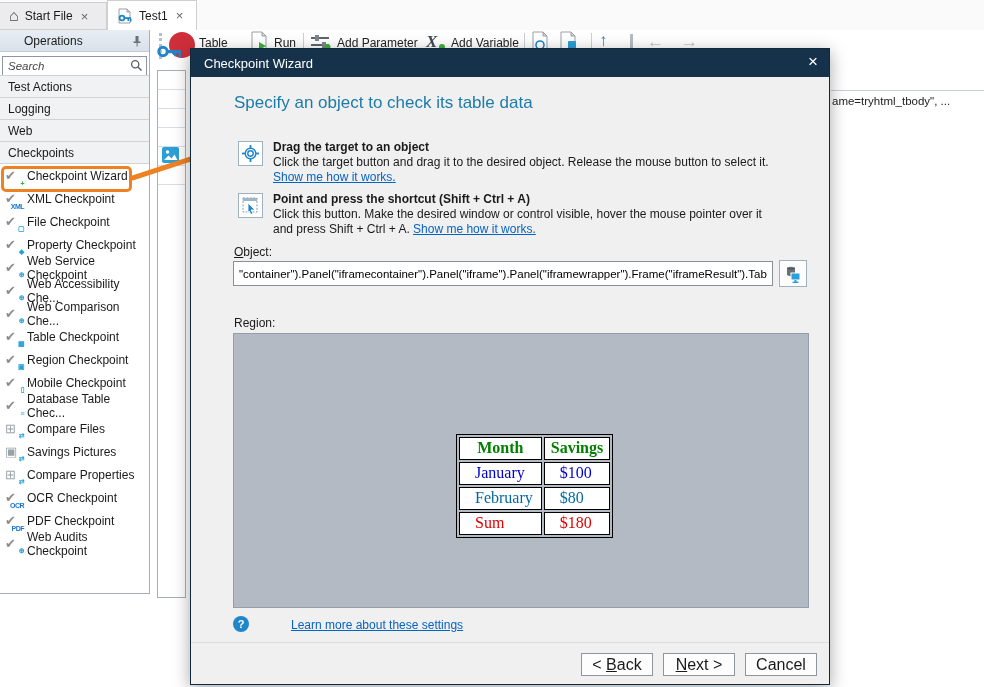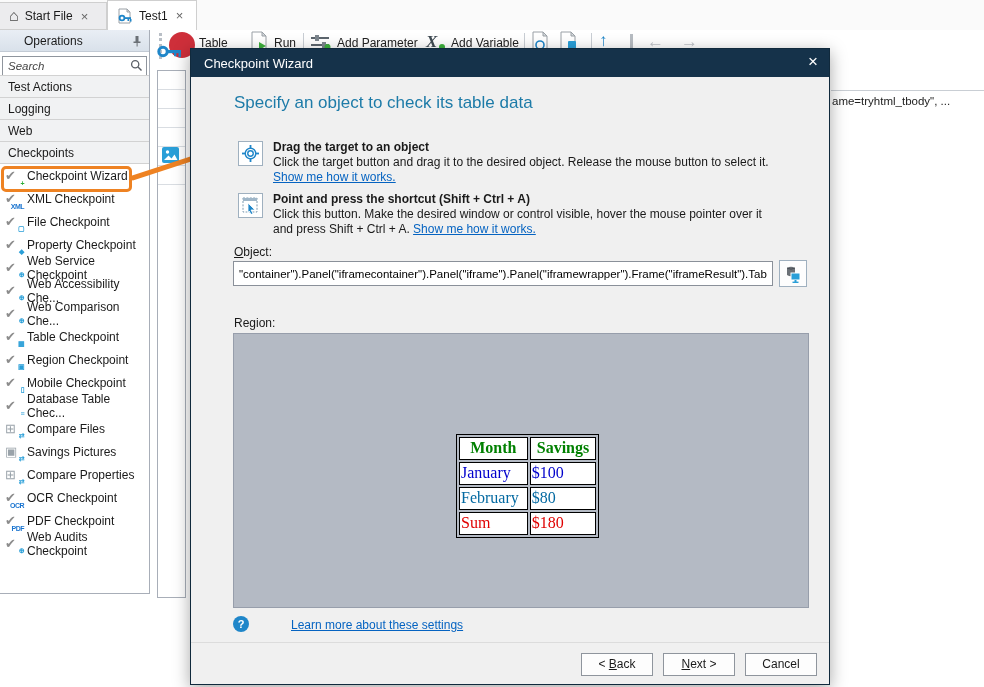--- a/index.html
+++ b/index.html
@@ -78,28 +78,28 @@
   .u { text-decoration:underline; }
   .obj-input { position:absolute; left:42px; top:212px; width:540px; height:25px; border:1px solid #8a9099;
     background:#fff; font-size:11.5px; padding:0 5px; font-family:"Liberation Sans", sans-serif; }
   .picker-btn { position:absolute; left:588px; top:211px; width:28px; height:27px; background:#fdfdfd;
     border:1px solid #9fb0bf; display:flex; align-items:center; justify-content:center; }
   .preview-label { position:absolute; left:43px; top:267px; font-size:12px; }
   .preview-area { position:absolute; left:42px; top:284px; width:576px; height:275px;
     background:#b4bac4; border:1px solid #979eab; }
   .pv-table { position:absolute; left:222px; top:84px; border-collapse:separate; border-spacing:2px;
     border:1px solid #000; font-family:"Liberation Serif", serif; font-size:16px;margin-top:16px; }
-  .pv-table td { border:1px solid #000; background:#fff; padding:1px 8px 2px 1px; }
+  .pv-table td { border:1px solid #000; background:#fff; padding:1px 8px 2px 15px; }
   .pv-table tr.hrow td { font-weight:bold; text-align:center; padding:1px 6px 2px 6px; }
   .help-q { position:absolute; left:42px; top:567px; width:16px; height:16px; border-radius:50%;
     background:#1f86c9; color:#fff; font-size:11px; font-weight:bold; text-align:center; line-height:16px; }
   .help-lnk { position:absolute; left:64px; top:569px;margin-left:36px; }
   .dlg-divider { position:absolute; left:0; top:593px; width:100%; height:1px; background:#dcdcdc; }
   .btn { position:absolute; top:604px; width:72px; height:23px; background:#fdfdfd; border:1px solid #8f959d;
-    font-size:12px; text-align:center; line-height:21px; cursor:default; }
+    font-size:16px; text-align:center; line-height:21px; cursor:default; }
 </style>
 </head>
 <body>
 
 <div id="app">
 
   <div class="tabbar">
     <div class="tab tab-start">
       <span class="home-glyph">⌂</span>
       <span>Start File</span>

